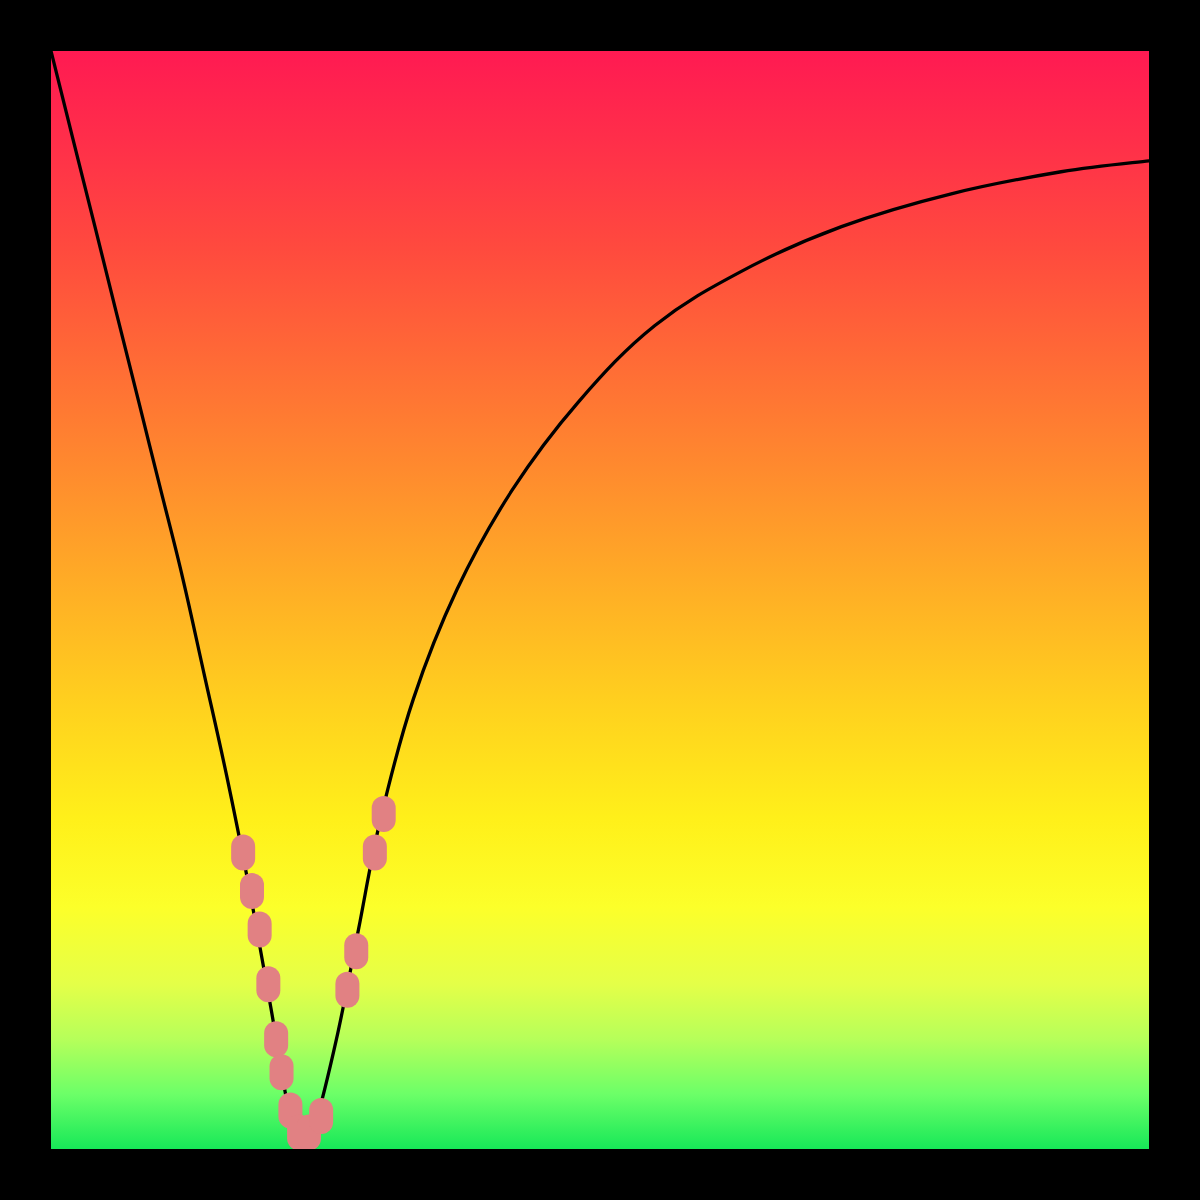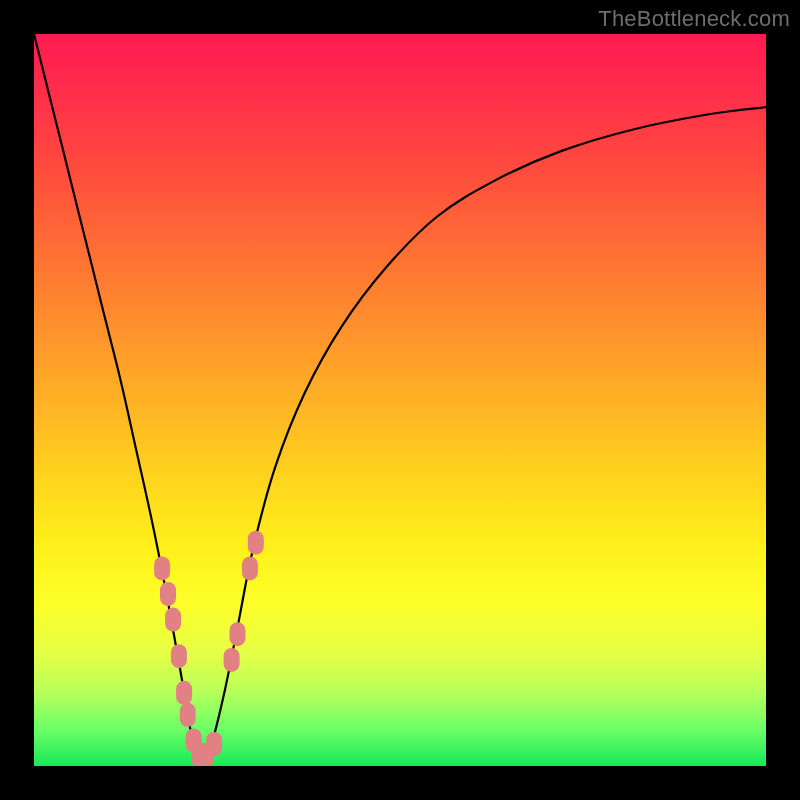--- a/index.html
+++ b/index.html
@@ -80,14 +80,13 @@
           <rect x="157.4" y="709.0" width="16" height="24" rx="8" ry="8" fill="#e18183"></rect>
           <rect x="164.0" y="709.0" width="16" height="24" rx="8" ry="8" fill="#e18183"></rect>
           <rect x="172.1" y="698.0" width="16" height="24" rx="8" ry="8" fill="#e18183"></rect>
           <rect x="189.6" y="613.9" width="16" height="24" rx="8" ry="8" fill="#e18183"></rect>
           <rect x="195.5" y="588.2" width="16" height="24" rx="8" ry="8" fill="#e18183"></rect>
           <rect x="207.9" y="522.4" width="16" height="24" rx="8" ry="8" fill="#e18183"></rect>
           <rect x="213.8" y="496.7" width="16" height="24" rx="8" ry="8" fill="#e18183"></rect>
         </g>
     </svg>
   </div>
-  <div class="watermark">TheBottleneck.com</div>
 </div>
 
 </body></html>

